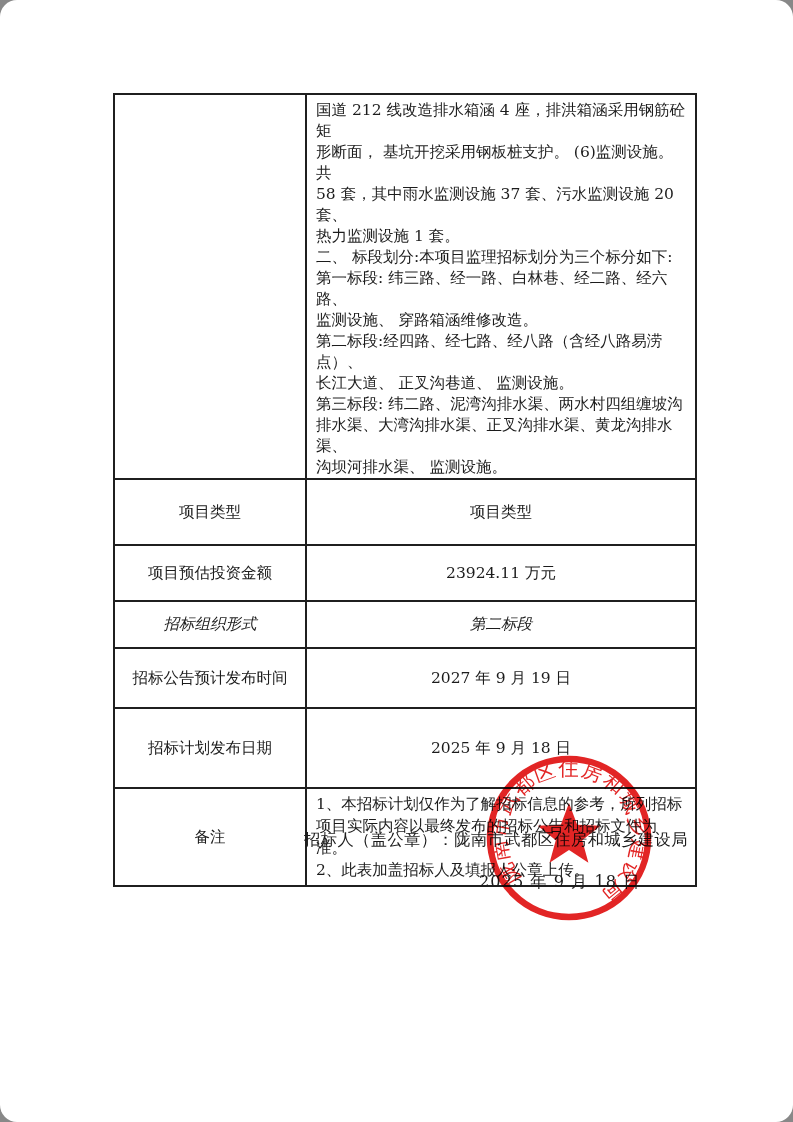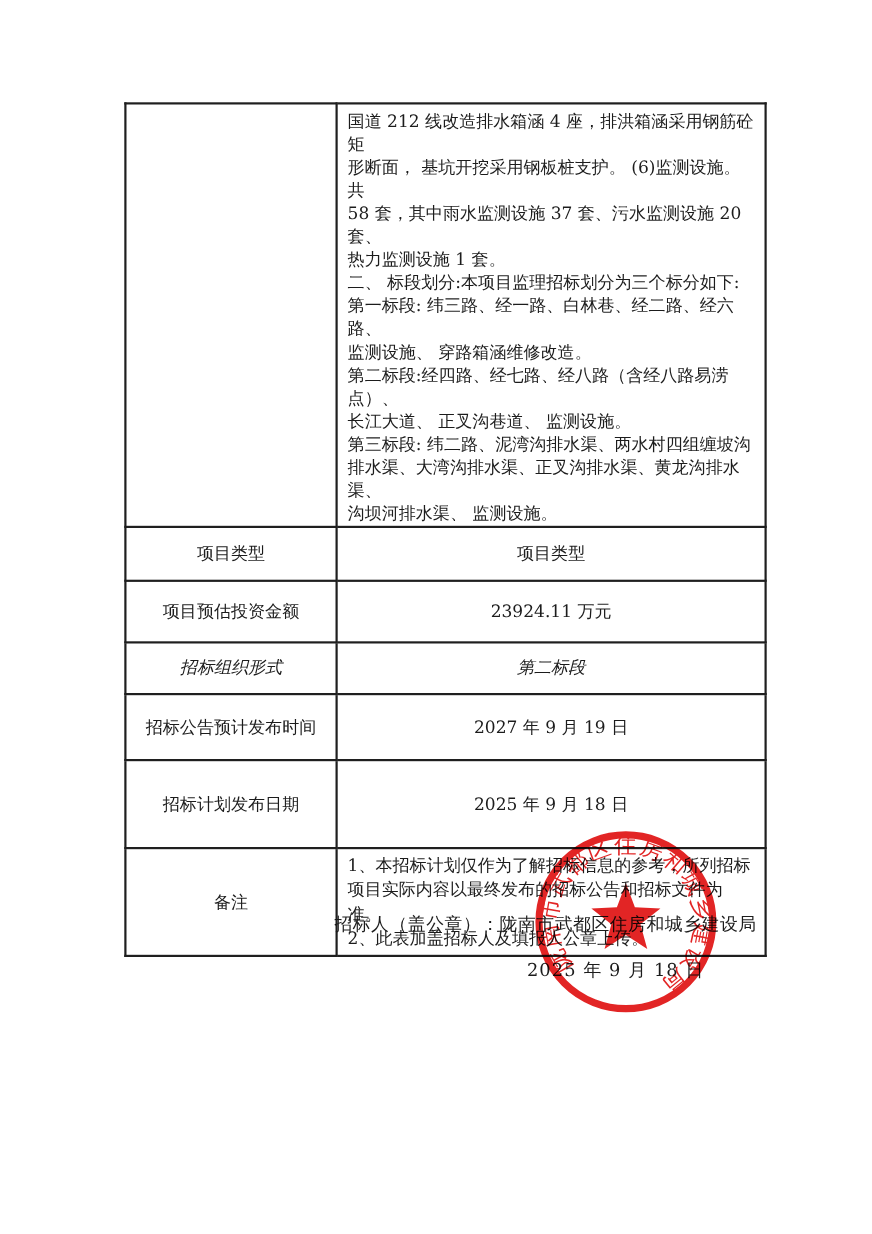--- a/index.html
+++ b/index.html
@@ -4,41 +4,42 @@
 <style>
   html,body{margin:0;padding:0;background:#888;}
   .page{
     position:relative;
     width:793px;height:1122px;
     background:#ffffff;
     overflow:hidden;
     font-family:"DejaVu Serif","Liberation Serif",serif;
     color:#1c1c1c;
     margin:0 auto;
+    border-radius:17px;
   }
   table.doc-table{
     position:absolute;
     left:113px;top:93px;
     width:582px;
     border-collapse:collapse;
     table-layout:fixed;
   }
   .doc-table col.c1{width:192px;}
   .doc-table col.c2{width:390px;}
   .doc-table td{
     border:2px solid #1f1f1f;
     font-size:15.5px;
     vertical-align:middle;
     padding:0;
     overflow:hidden;
   }
   td.cell-label{text-align:center;}
   td.cell-value{text-align:center;}
   tr.r-scope{height:254px;}
-  tr.r-type{height:49px;}
+  tr.r-type{height:66px;}
   tr.r-invest{height:56px;}
   tr.r-org{height:47px;font-style:italic;}
   tr.r-method{height:50px;}
   tr.r-notice{height:60px;padding-left:29px;}
   tr.r-plan{height:80px;}
   tr.r-remark{height:98px;}
   td.cell-scope{
     vertical-align:top;
     text-align:left;
     padding:5px 6px 0 9px;

